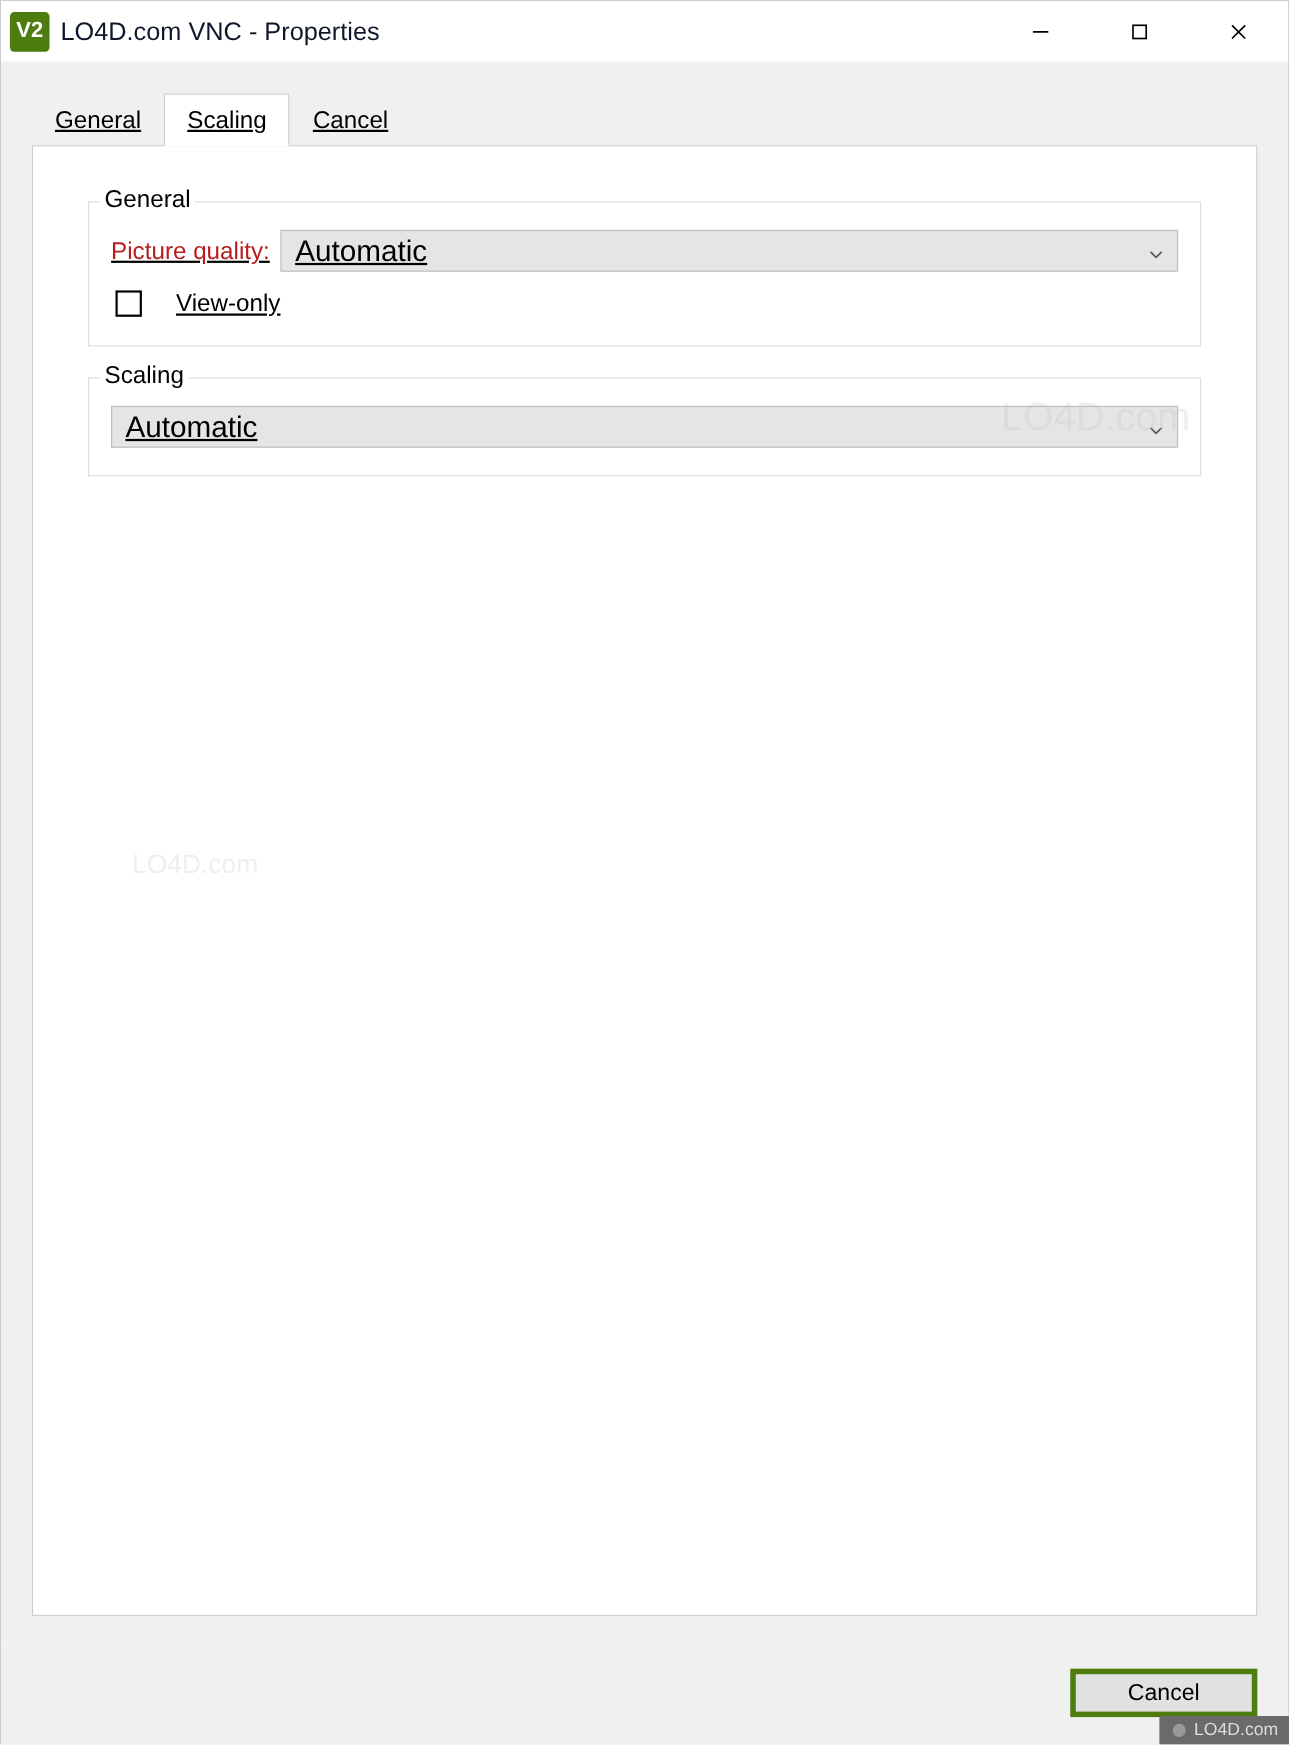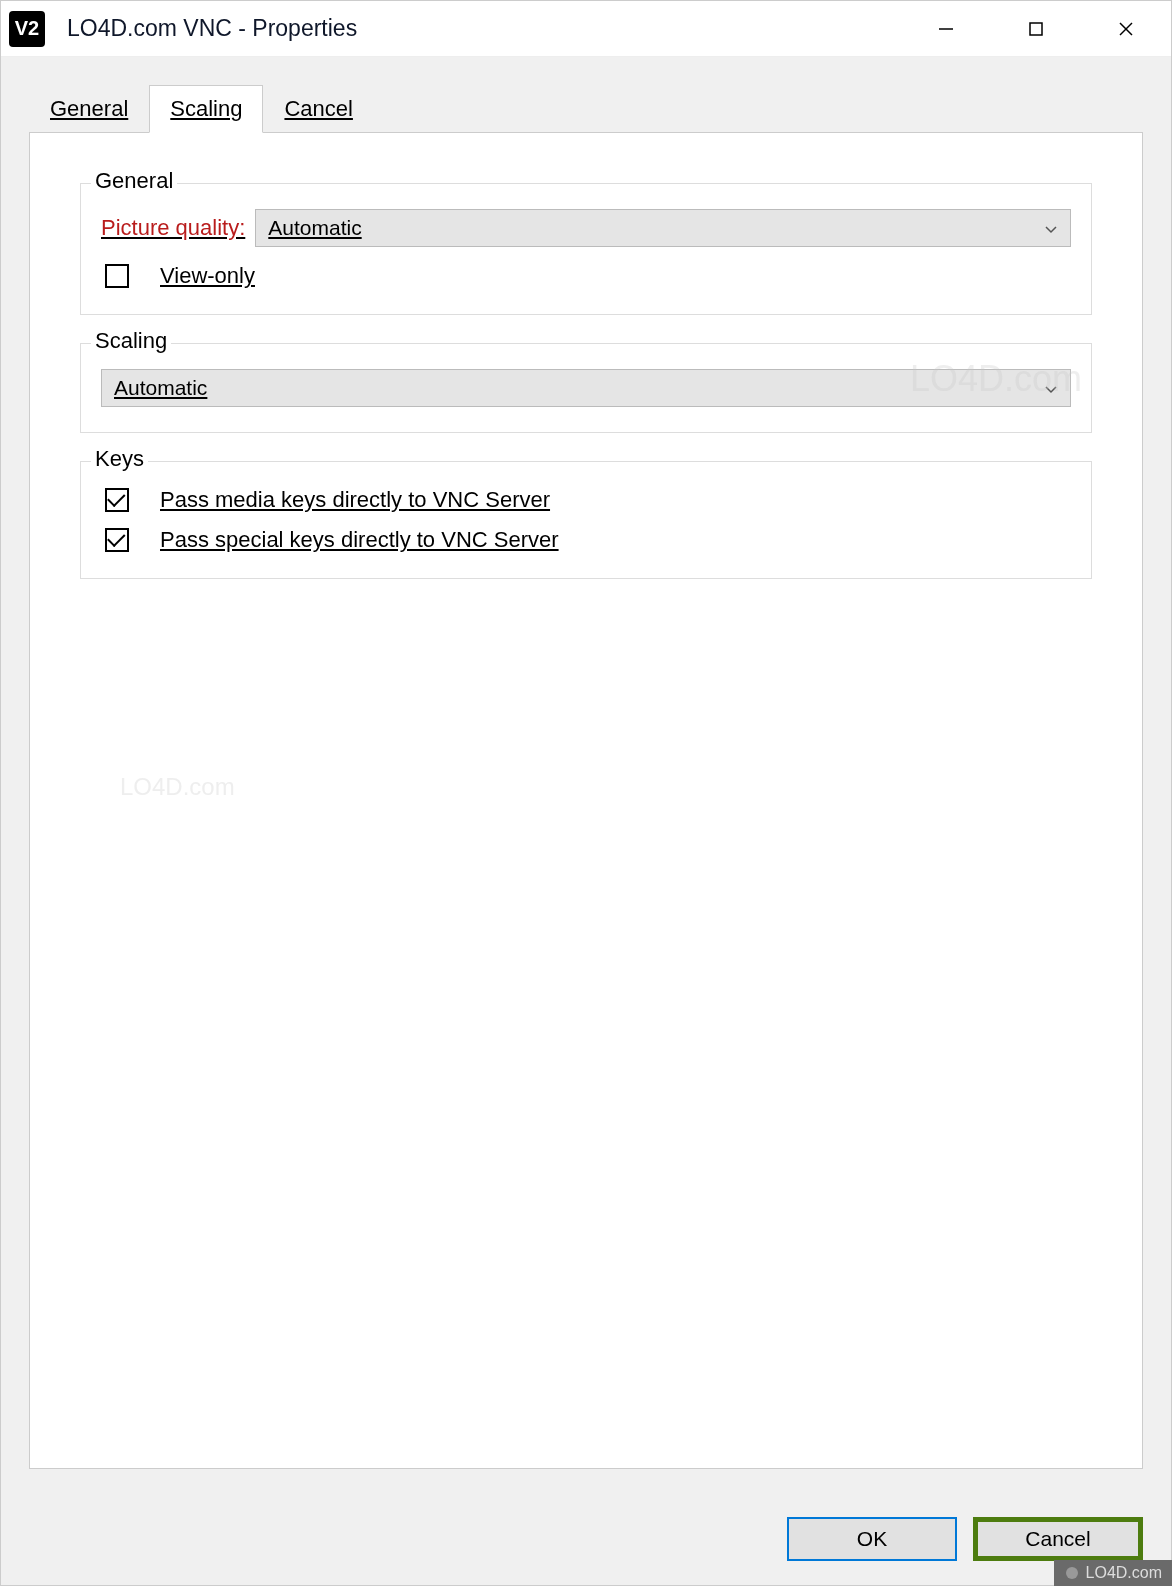--- a/index.html
+++ b/index.html
@@ -27,29 +27,29 @@
       height: 56px;
       display: flex;
       align-items: center;
       padding-left: 8px;
       background: #fff;
       border-bottom: 1px solid #eee;
     }
     .app-icon {
       width: 36px;
       height: 36px;
-      background: #000000;
+      background: #4d7c0f;
       border-radius: 4px;
       display: flex;
       align-items: center;
       justify-content: center;
       color: #fff;
       font-weight: bold;
       font-size: 20px;
-      margin-right: 22px;
+      margin-right: 10px;
     }
     .title-text {
       font-size: 23px;
       color: #0f172a;
     }
     .window-controls {
       margin-left: auto;
       display: flex;
       height: 100%;
     }
@@ -132,21 +132,21 @@
       white-space: nowrap;
     }
     .dropdown {
       flex: 1;
       background: #e5e5e5;
       border: 1px solid #bbb;
       height: 38px;
       display: flex;
       align-items: center;
       padding: 0 12px;
-      font-size: 21px;
+      font-size: 27px;
       color: #000;
       cursor: pointer;
       position: relative;
     }
     .dropdown-full {
       width: 100%;
     }
     .chevron {
       margin-left: auto;
     }
@@ -288,39 +288,27 @@
             <span>Automatic</span>
             <span class="chevron">
               <svg width="14" height="10" viewBox="0 0 14 10">
                   <polyline points="2,2 7,7 12,2" stroke="#555" stroke-width="1.5" fill="none"></polyline>
                 </svg>
             </span>
           </div>
         </div>
       </div>
 
-      <div class="groupbox">
-        <div class="group-legend">Keys</div>
-        <div class="checkbox-row">
-          <div class="checkbox checked"></div>
-          <span class="checkbox-label">Pass media keys directly to VNC Server</span>
-        </div>
-        <div class="checkbox-row">
-          <div class="checkbox checked"></div>
-          <span class="checkbox-label">Pass special keys directly to VNC Server</span>
-        </div>
-      </div>
 
       <div class="watermark-ghost" style="top:225px; right:60px;">LO4D.com</div>
       <div class="watermark-ghost" style="top:640px; left:90px; font-size:24px;">LO4D.com</div>
     </div>
   </div>
 
   <div class="button-bar">
-    <div class="dlg-button primary">OK</div>
     <div class="dlg-button">Cancel</div>
   </div>
 </div>
 
 <div class="watermark-badge">
   <svg width="16" height="16" viewBox="0 0 16 16">
       <circle cx="8" cy="8" r="6" fill="#999"></circle>
     </svg>
   <span>LO4D.com</span>
 </div>

